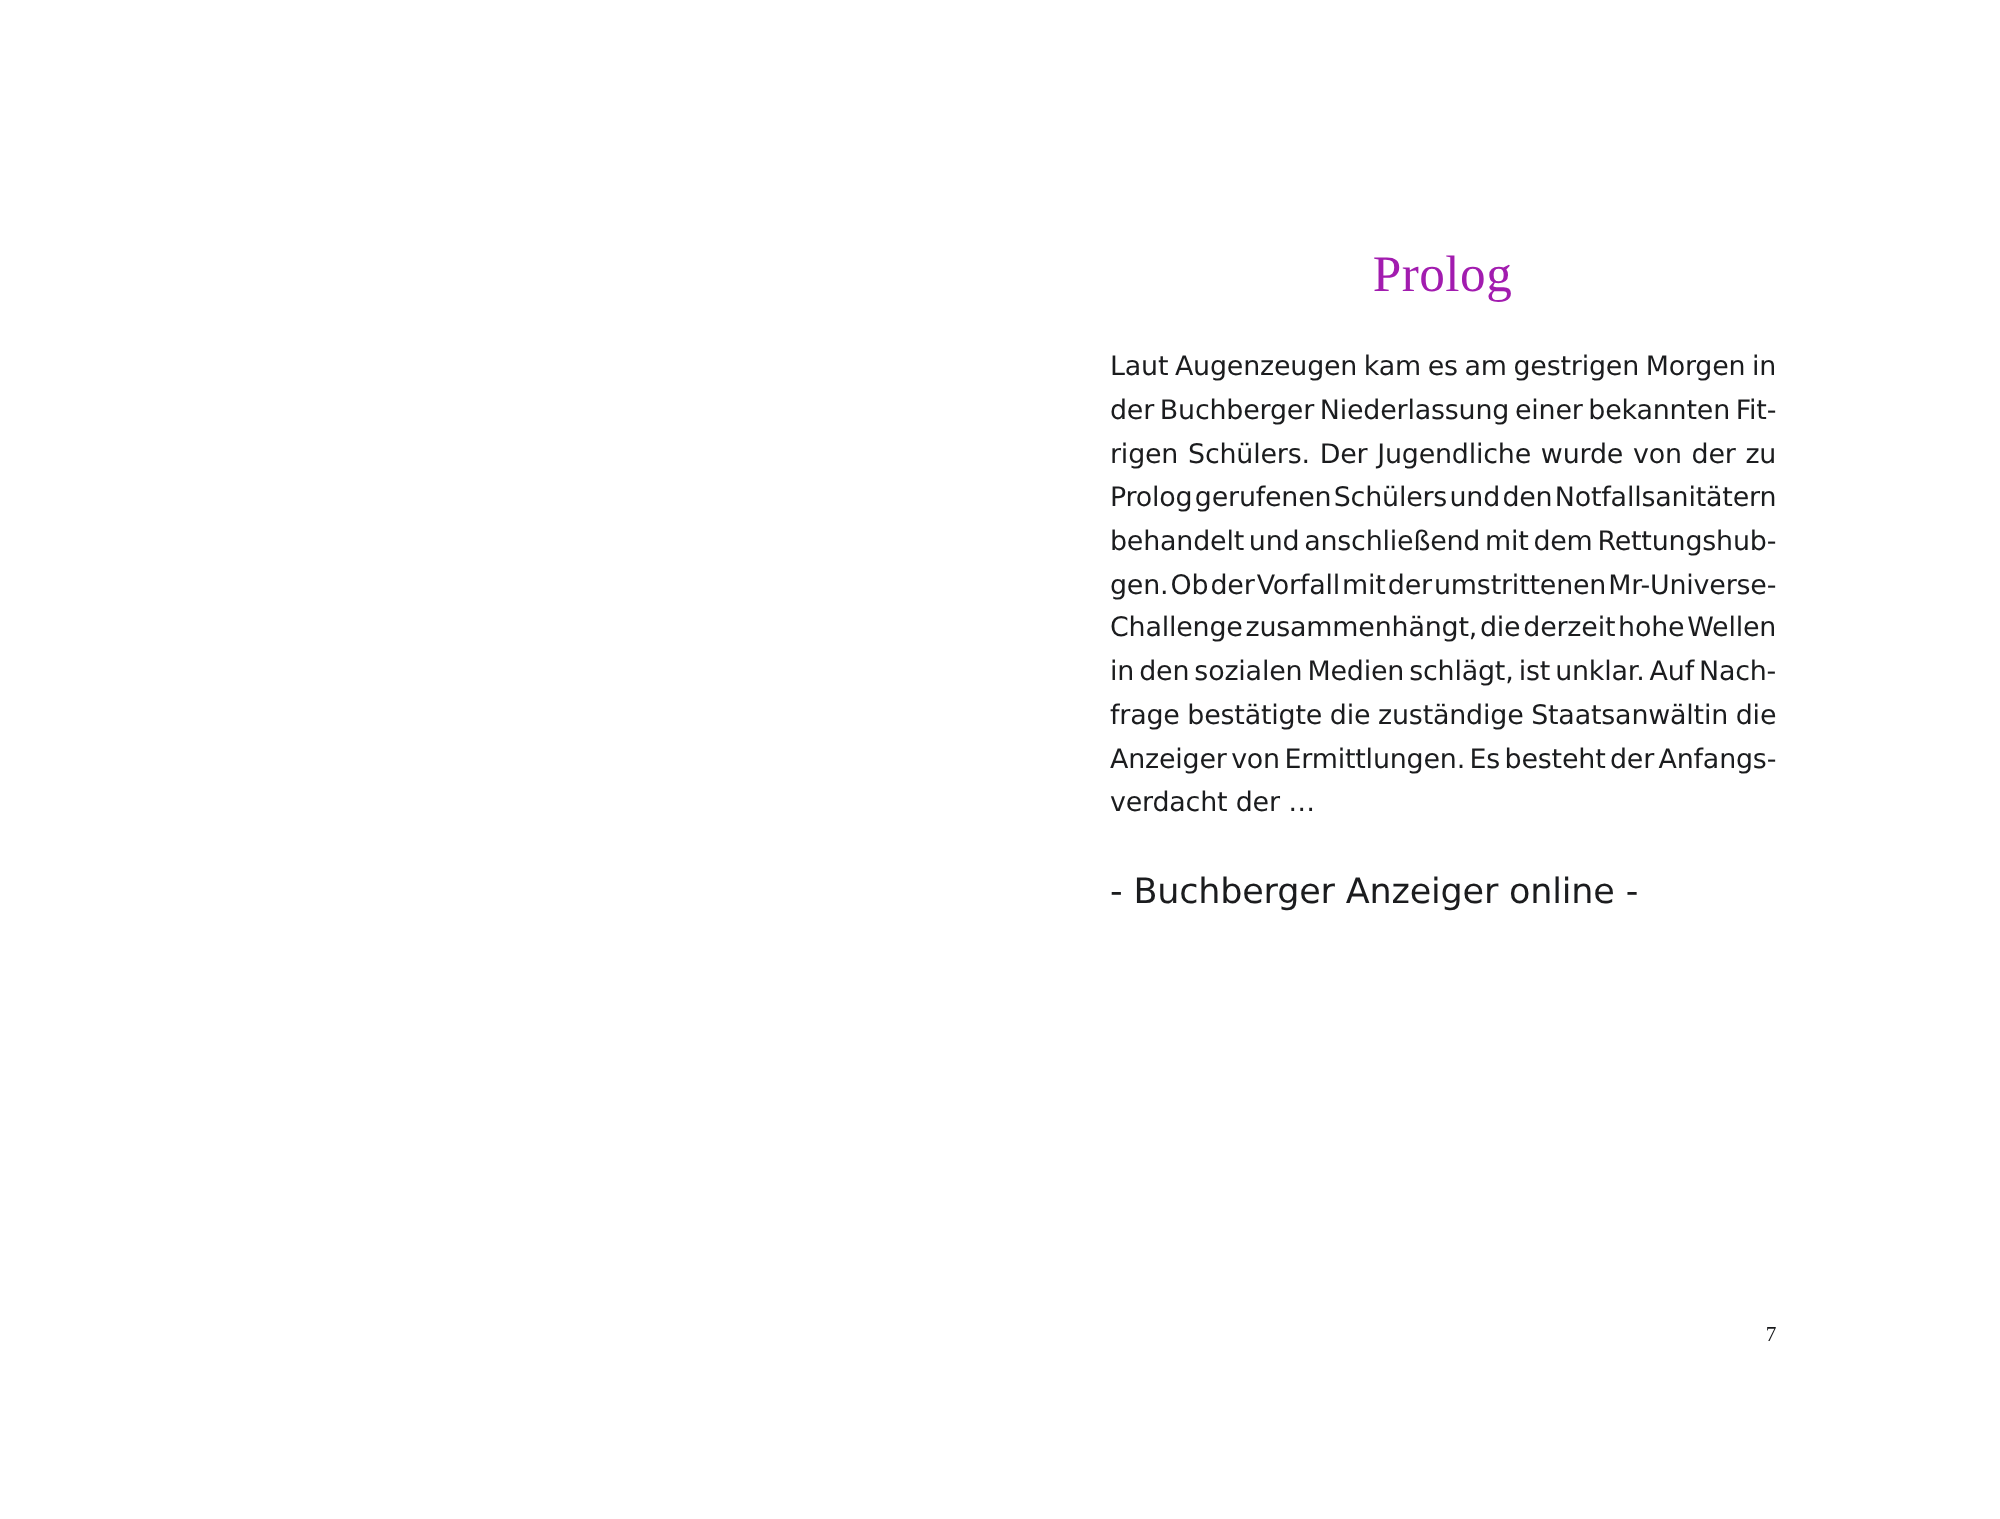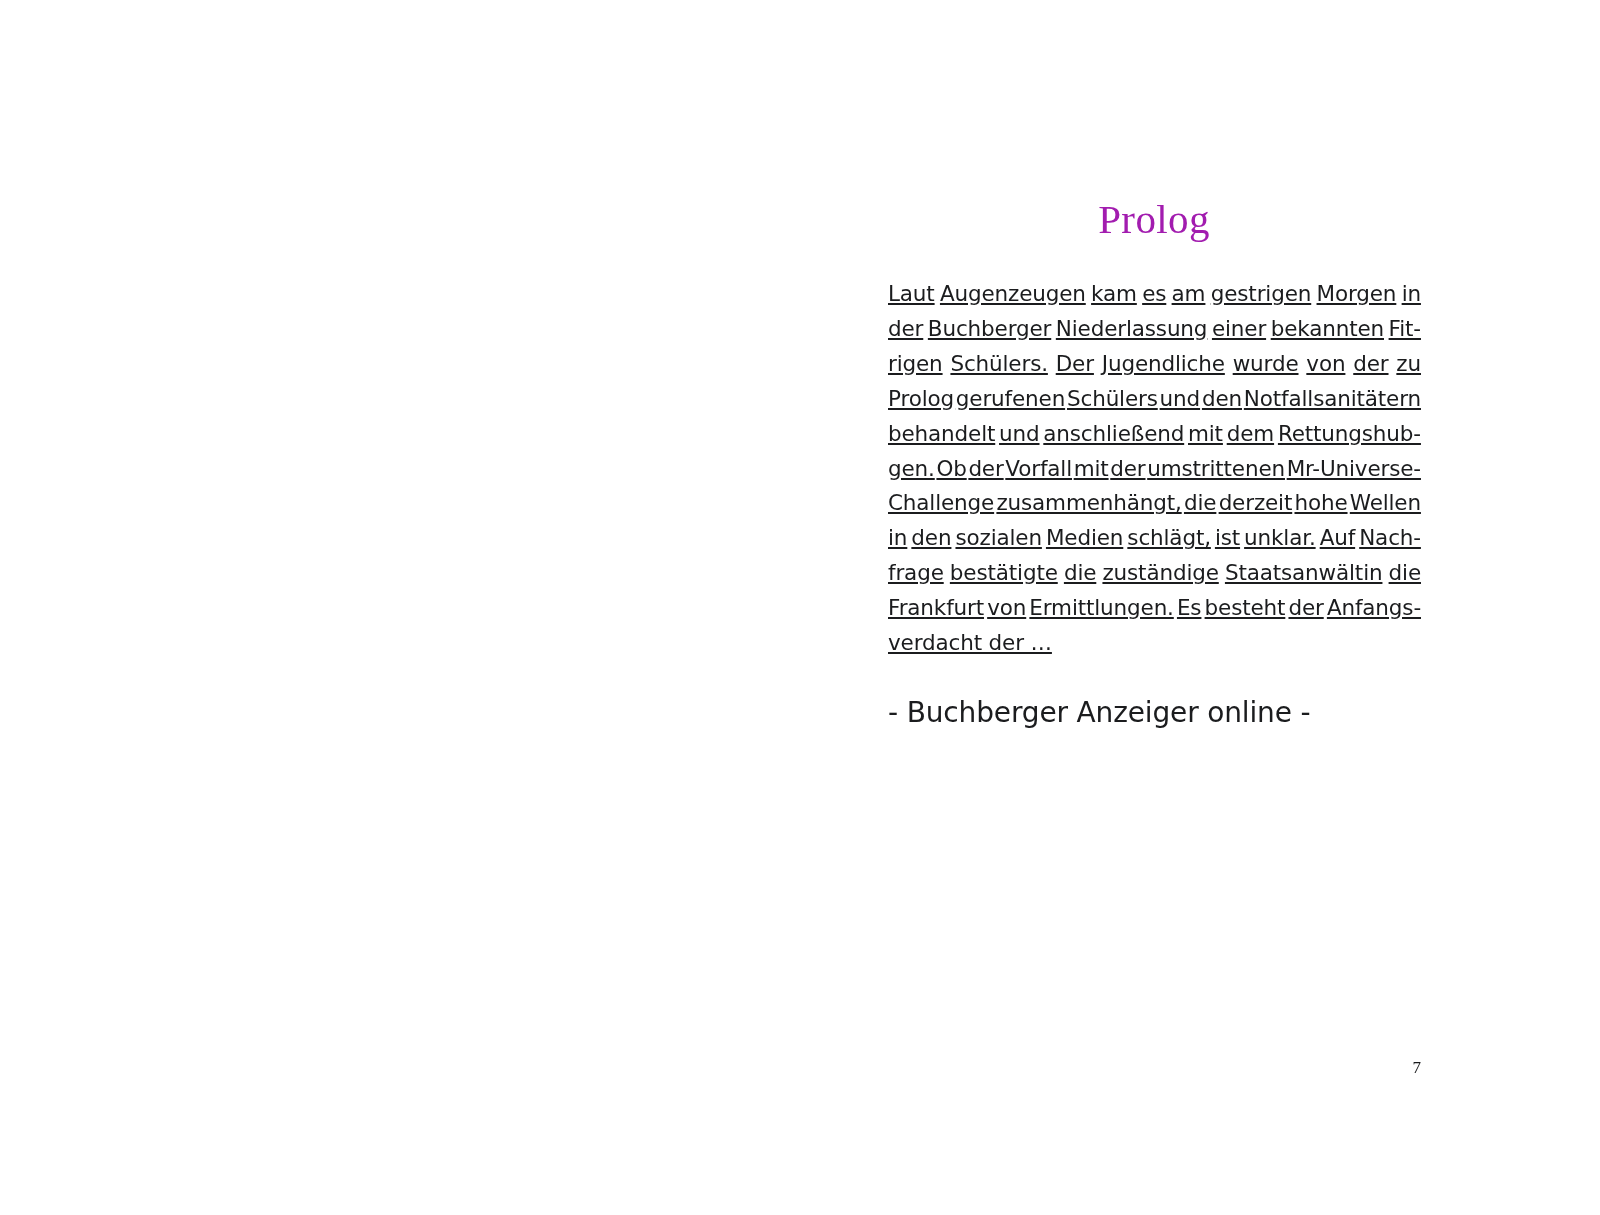--- a/index.html
+++ b/index.html
@@ -70,21 +70,20 @@
     font-family: "DejaVu Sans", "Liberation Sans", sans-serif;
     font-weight: 400;
     font-size: 21.5px;
     line-height: 34.9px;
     letter-spacing: -0.15px;
     color: #1b1c1e;
     text-align: justify;
     text-align-last: left;
     word-spacing: 0px;
     hyphens: manual;
-    text-decoration: underline;
   }
 
   
   .line {
     display: block;
     white-space: pre;
   }
   
   .line.just {
     display: flex;
@@ -205,21 +204,21 @@
           </span>
           <span class="line just">
             <span>frage</span>
             <span>bestätigte</span>
             <span>die</span>
             <span>zuständige</span>
             <span>Staatsanwältin</span>
             <span>die</span>
           </span>
           <span class="line just">
-            <span>Frankfurt</span>
+            <span>Anzeiger</span>
             <span>von</span>
             <span>Ermittlungen.</span>
             <span>Es</span>
             <span>besteht</span>
             <span>der</span>
             <span>Anfangs-</span>
           </span>
           <span class="line">verdacht der …</span>
         </p>
       <p class="attribution">- Buchberger Anzeiger online -</p>

